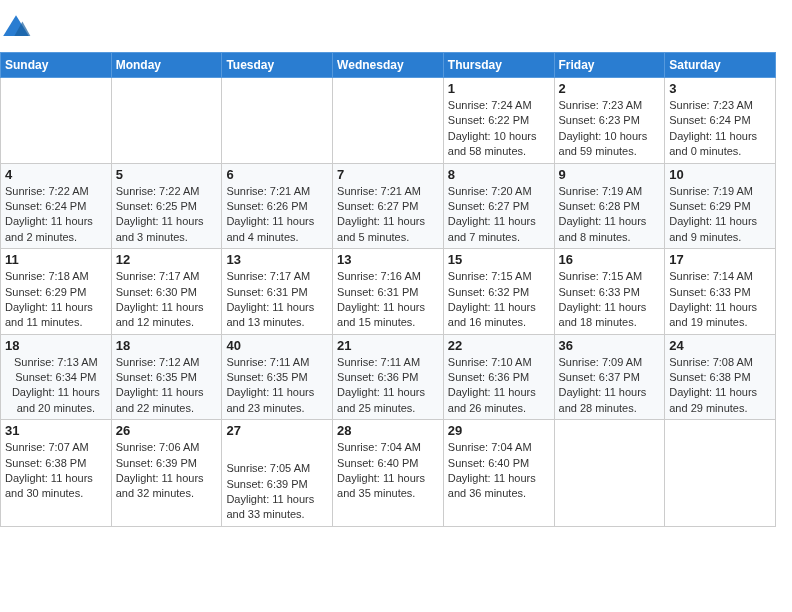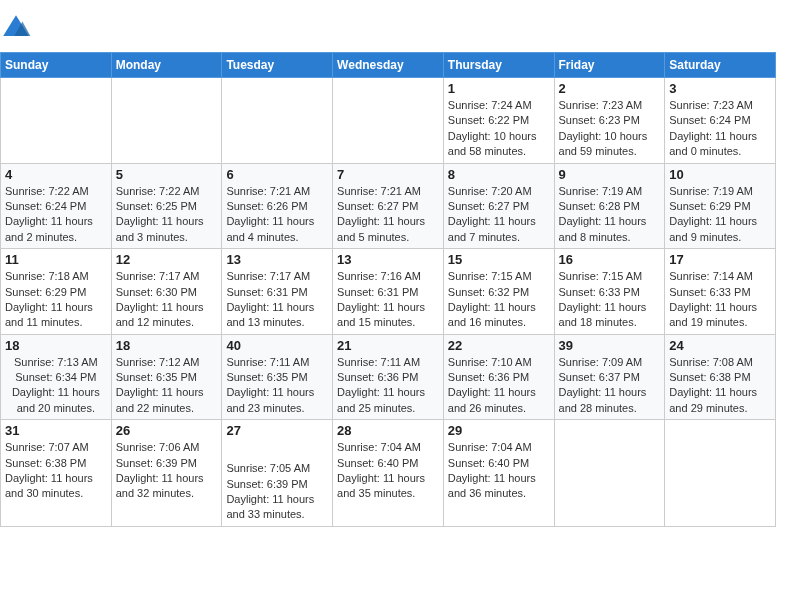--- a/index.html
+++ b/index.html
@@ -292,21 +292,21 @@
 and 25 minutes.</div>
           </td>
           <td>
             <span class="day-number">22</span>
             <div class="day-info" style="white-space: pre-line;">Sunrise: 7:10 AM
 Sunset: 6:36 PM
 Daylight: 11 hours
 and 26 minutes.</div>
           </td>
           <td>
-            <span class="day-number">39</span>
+            <span class="day-number">36</span>
             <div class="day-info" style="white-space: pre-line;">Sunrise: 7:09 AM
 Sunset: 6:37 PM
 Daylight: 11 hours
 and 28 minutes.</div>
           </td>
           <td>
             <span class="day-number">24</span>
             <div class="day-info" style="white-space: pre-line;">Sunrise: 7:08 AM
 Sunset: 6:38 PM
 Daylight: 11 hours

